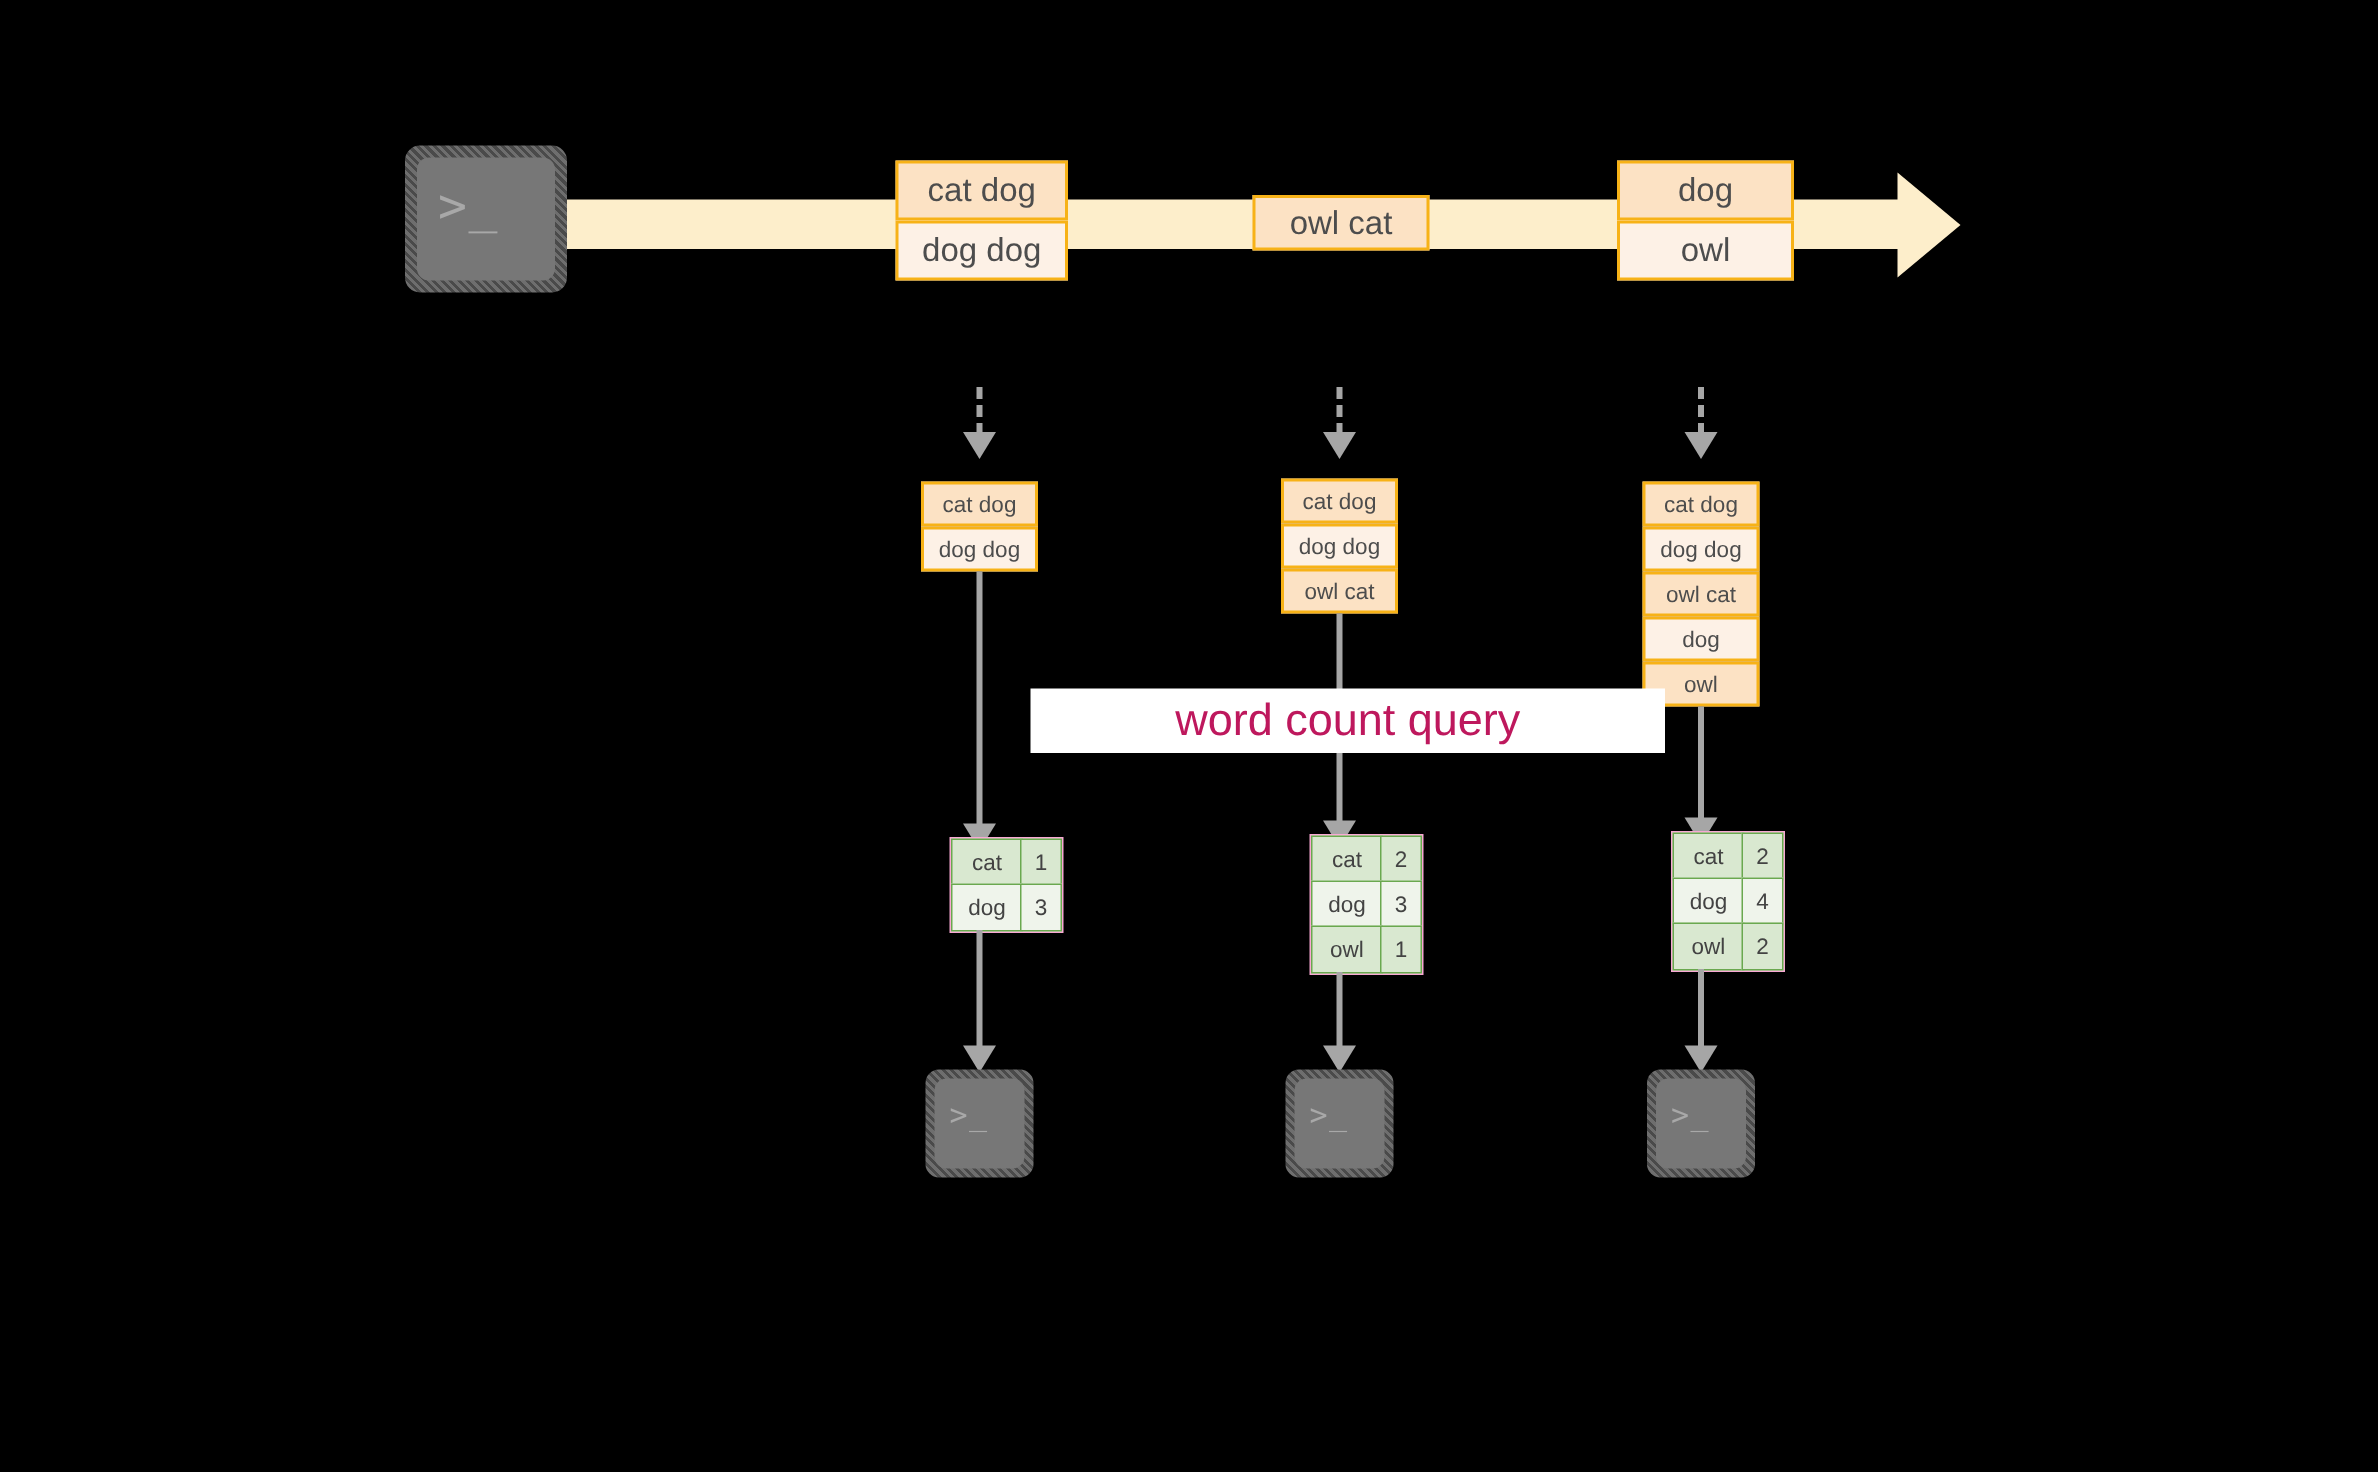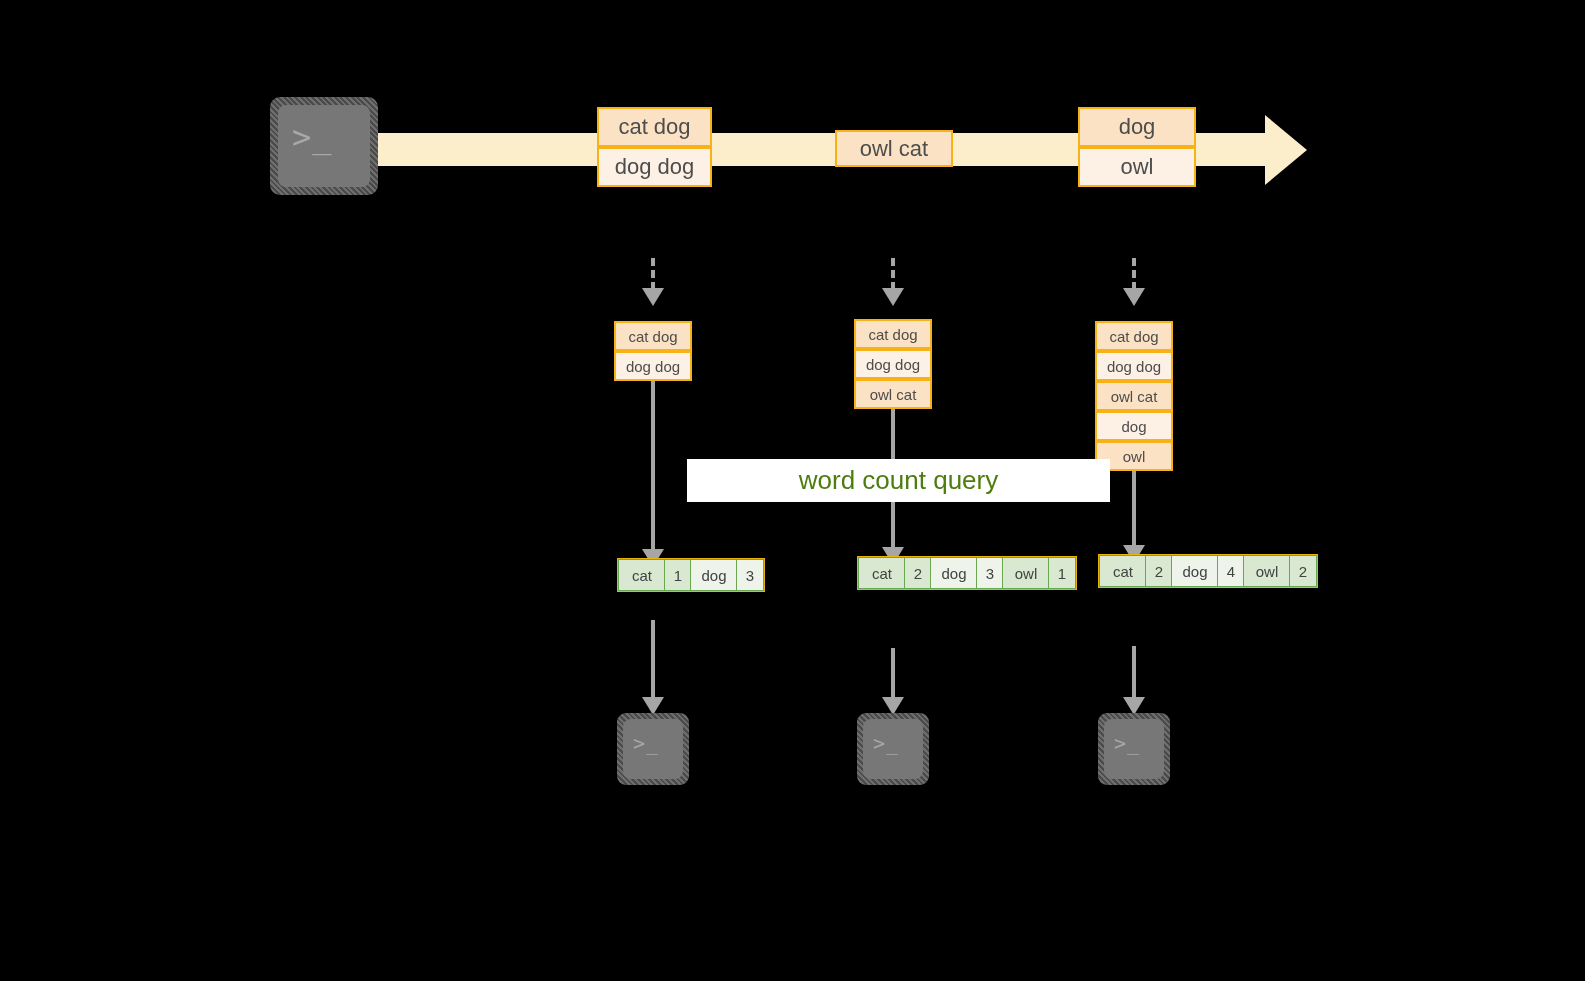--- a/index.html
+++ b/index.html
@@ -98,22 +98,24 @@
   .rec.s3a { left: 1078px; top: 107px; width: 118px; height: 40px; }
   .rec.s3b { left: 1078px; top: 147px; width: 118px; height: 40px; }
 
   
   .rec.snap { font-size: 15px; width: 78px; height: 30px; }
 
   
   .gtable {
     position: absolute;
     box-sizing: border-box;
-    border: 2px solid #eab308;
-    display: flex;
+    border: 2px solid #f9a8d4;
+    display: flex;
+    flex-direction: column;
+    margin-left: 16px;
   }
   .grow {
     display: flex;
     height: 30px;
   }
   .grow .gk, .grow .gv {
     box-sizing: border-box;
     display: flex;
     align-items: center;
     justify-content: center;
@@ -151,22 +153,22 @@
   .banner {
     position: absolute;
     left: 687px;
     top: 459px;
     width: 423px;
     height: 43px;
     background: #ffffff;
     display: flex;
     align-items: center;
     justify-content: center;
-    color: #4d7c0f;
-    font-size: 26px;
+    color: #be185d;
+    font-size: 30px;
     white-space: nowrap;
   }
 </style>
 </head>
 <body>
 
 <div id="canvas">
 
   <div class="stream-bar"></div>
   <div class="stream-head"></div>

